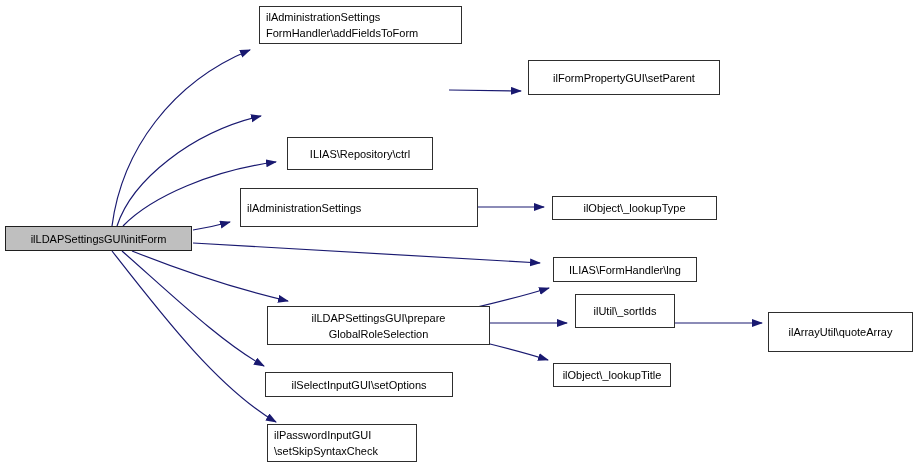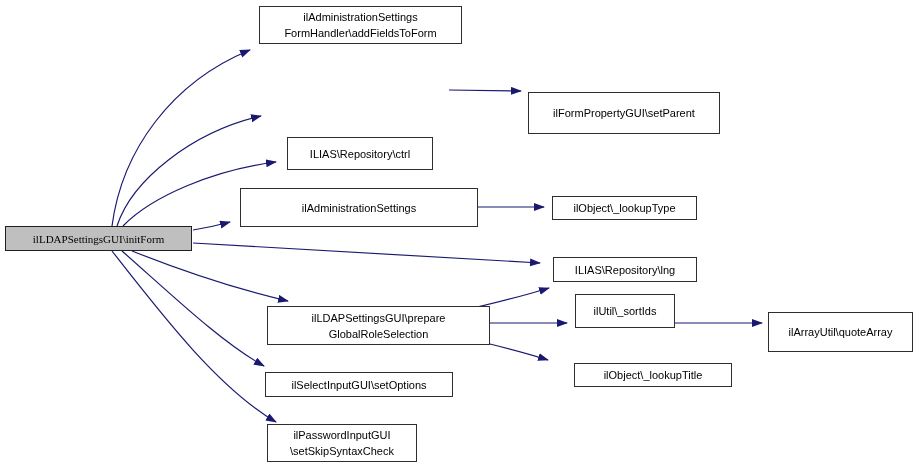--- a/index.html
+++ b/index.html
@@ -19,22 +19,22 @@
     color:#000000;
     font-size:11px;
     line-height:16px;
     display:flex;
     flex-direction:column;
     justify-content:center;
     text-align:center;
     padding:1px 6px;
     white-space:nowrap;
   }
-  .node.left{text-align:left;align-items:center;}
-  .node.hl{background:#bfbfbf;border-color:#1f1f1f;font-family:Liberation Serif, serif;}
+  .node.left{text-align:left;}
+  .node.hl{background:#bfbfbf;border-color:#1f1f1f;}
   .ln{min-height:0;}
 </style>
 </head>
 <body>
 
 <div class="canvas">
 
   <svg class="edges" width="920" height="469" viewBox="0 0 920 469" xmlns="http://www.w3.org/2000/svg">
     <defs>
       <marker id="arrow" markerUnits="userSpaceOnUse" markerWidth="13" markerHeight="10" refX="10" refY="4" orient="auto">
@@ -71,50 +71,50 @@
 
   <div class="node" style="left:287px;top:137px;width:146px;height:33px">
     <div class="ln">ILIAS\Repository\ctrl</div>
   </div>
 
   <div class="node left" style="left:240px;top:188px;width:238px;height:39px">
     <div class="ln">ilAdministrationSettings</div>
   </div>
 
   <div class="node" style="left:553px;top:257px;width:144px;height:25px">
-    <div class="ln">ILIAS\Repository\lng</div>
+    <div class="ln">ILIAS\FormHandler\lng</div>
   </div>
 
   <div class="node" style="left:267px;top:306px;width:223px;height:39px">
     <div class="ln">ilLDAPSettingsGUI\prepare</div>
     <div class="ln">GlobalRoleSelection</div>
   </div>
 
   <div class="node" style="left:265px;top:372px;width:188px;height:25px">
     <div class="ln">ilSelectInputGUI\setOptions</div>
   </div>
 
   <div class="node left" style="left:267px;top:424px;width:150px;height:38px">
     <div class="ln">ilPasswordInputGUI</div>
     <div class="ln">\setSkipSyntaxCheck</div>
   </div>
 
-  <div class="node" style="left:528px;top:92px;width:192px;height:42px">
+  <div class="node" style="left:528px;top:60px;width:192px;height:35px">
     <div class="ln">ilFormPropertyGUI\setParent</div>
   </div>
 
-  <div class="node" style="left:552px;top:196px;width:145px;height:24px">
+  <div class="node" style="left:552px;top:196px;width:165px;height:24px">
     <div class="ln">ilObject\_lookupType</div>
   </div>
 
   <div class="node" style="left:575px;top:294px;width:100px;height:34px">
     <div class="ln">ilUtil\_sortIds</div>
   </div>
 
-  <div class="node" style="left:574px;top:363px;width:158px;height:24px">
+  <div class="node" style="left:553px;top:363px;width:118px;height:24px">
     <div class="ln">ilObject\_lookupTitle</div>
   </div>
 
   <div class="node" style="left:768px;top:312px;width:145px;height:40px">
     <div class="ln">ilArrayUtil\quoteArray</div>
   </div>
 
 </div>
 
 </body></html>

